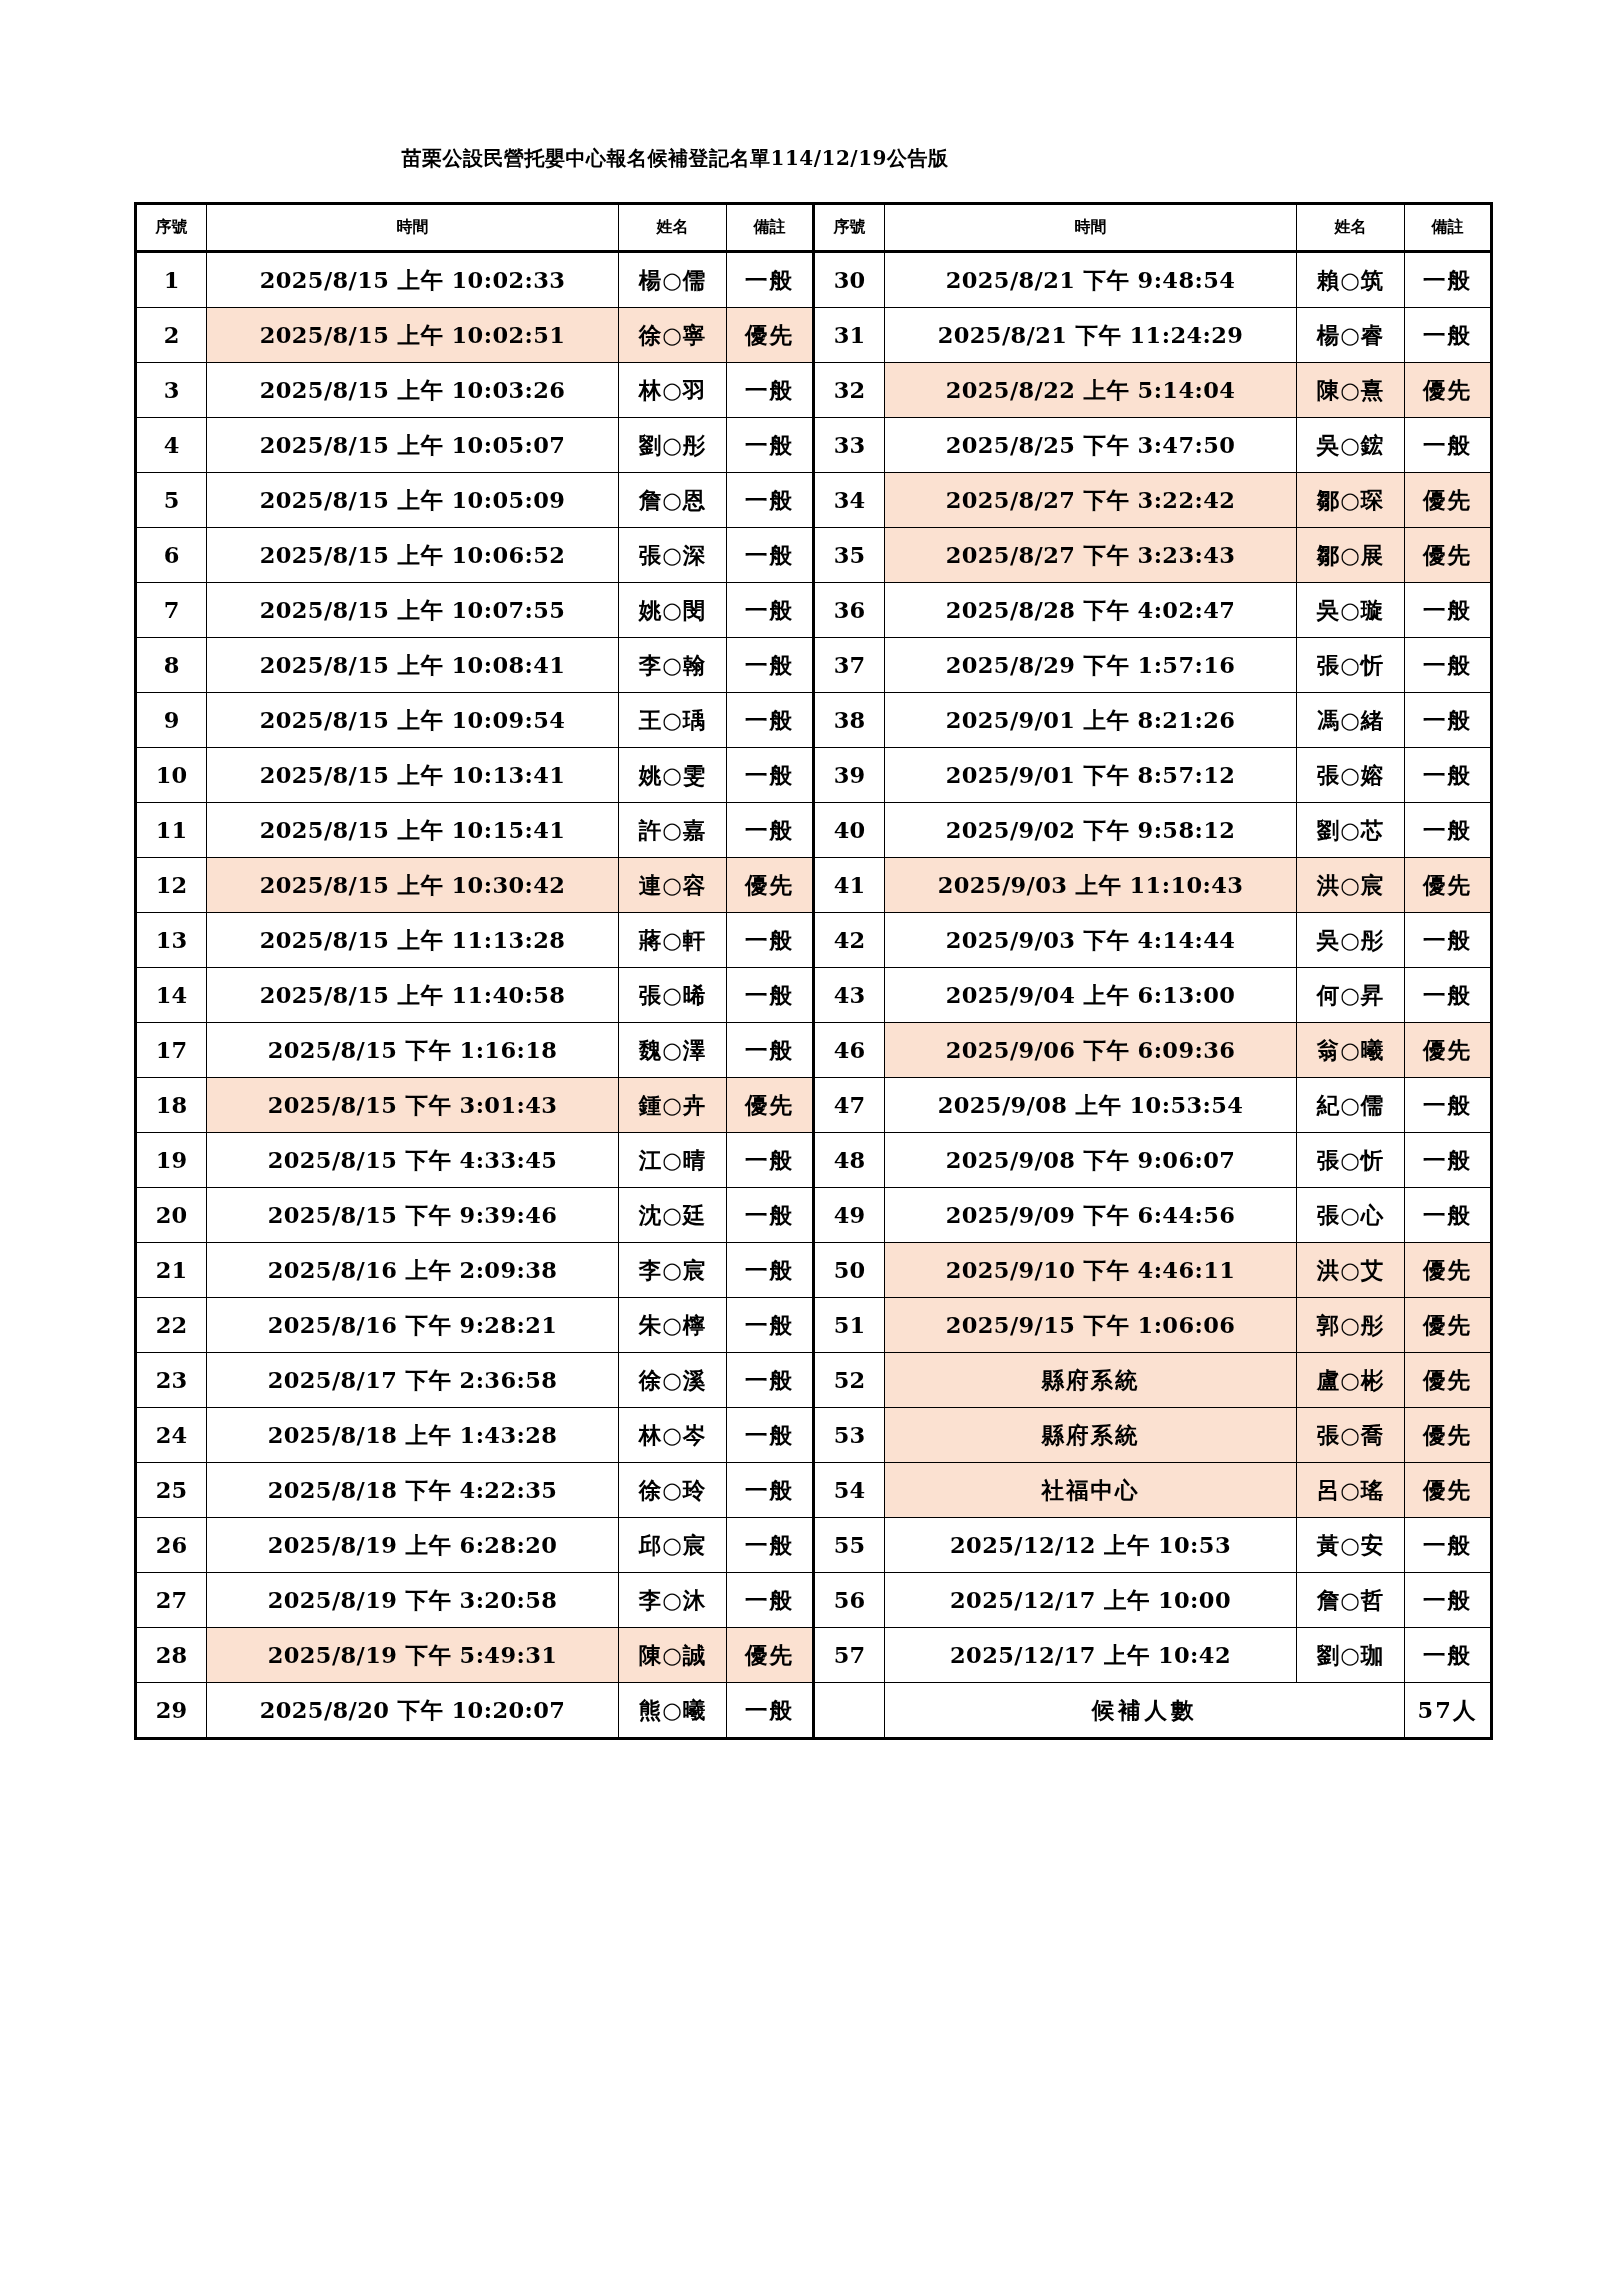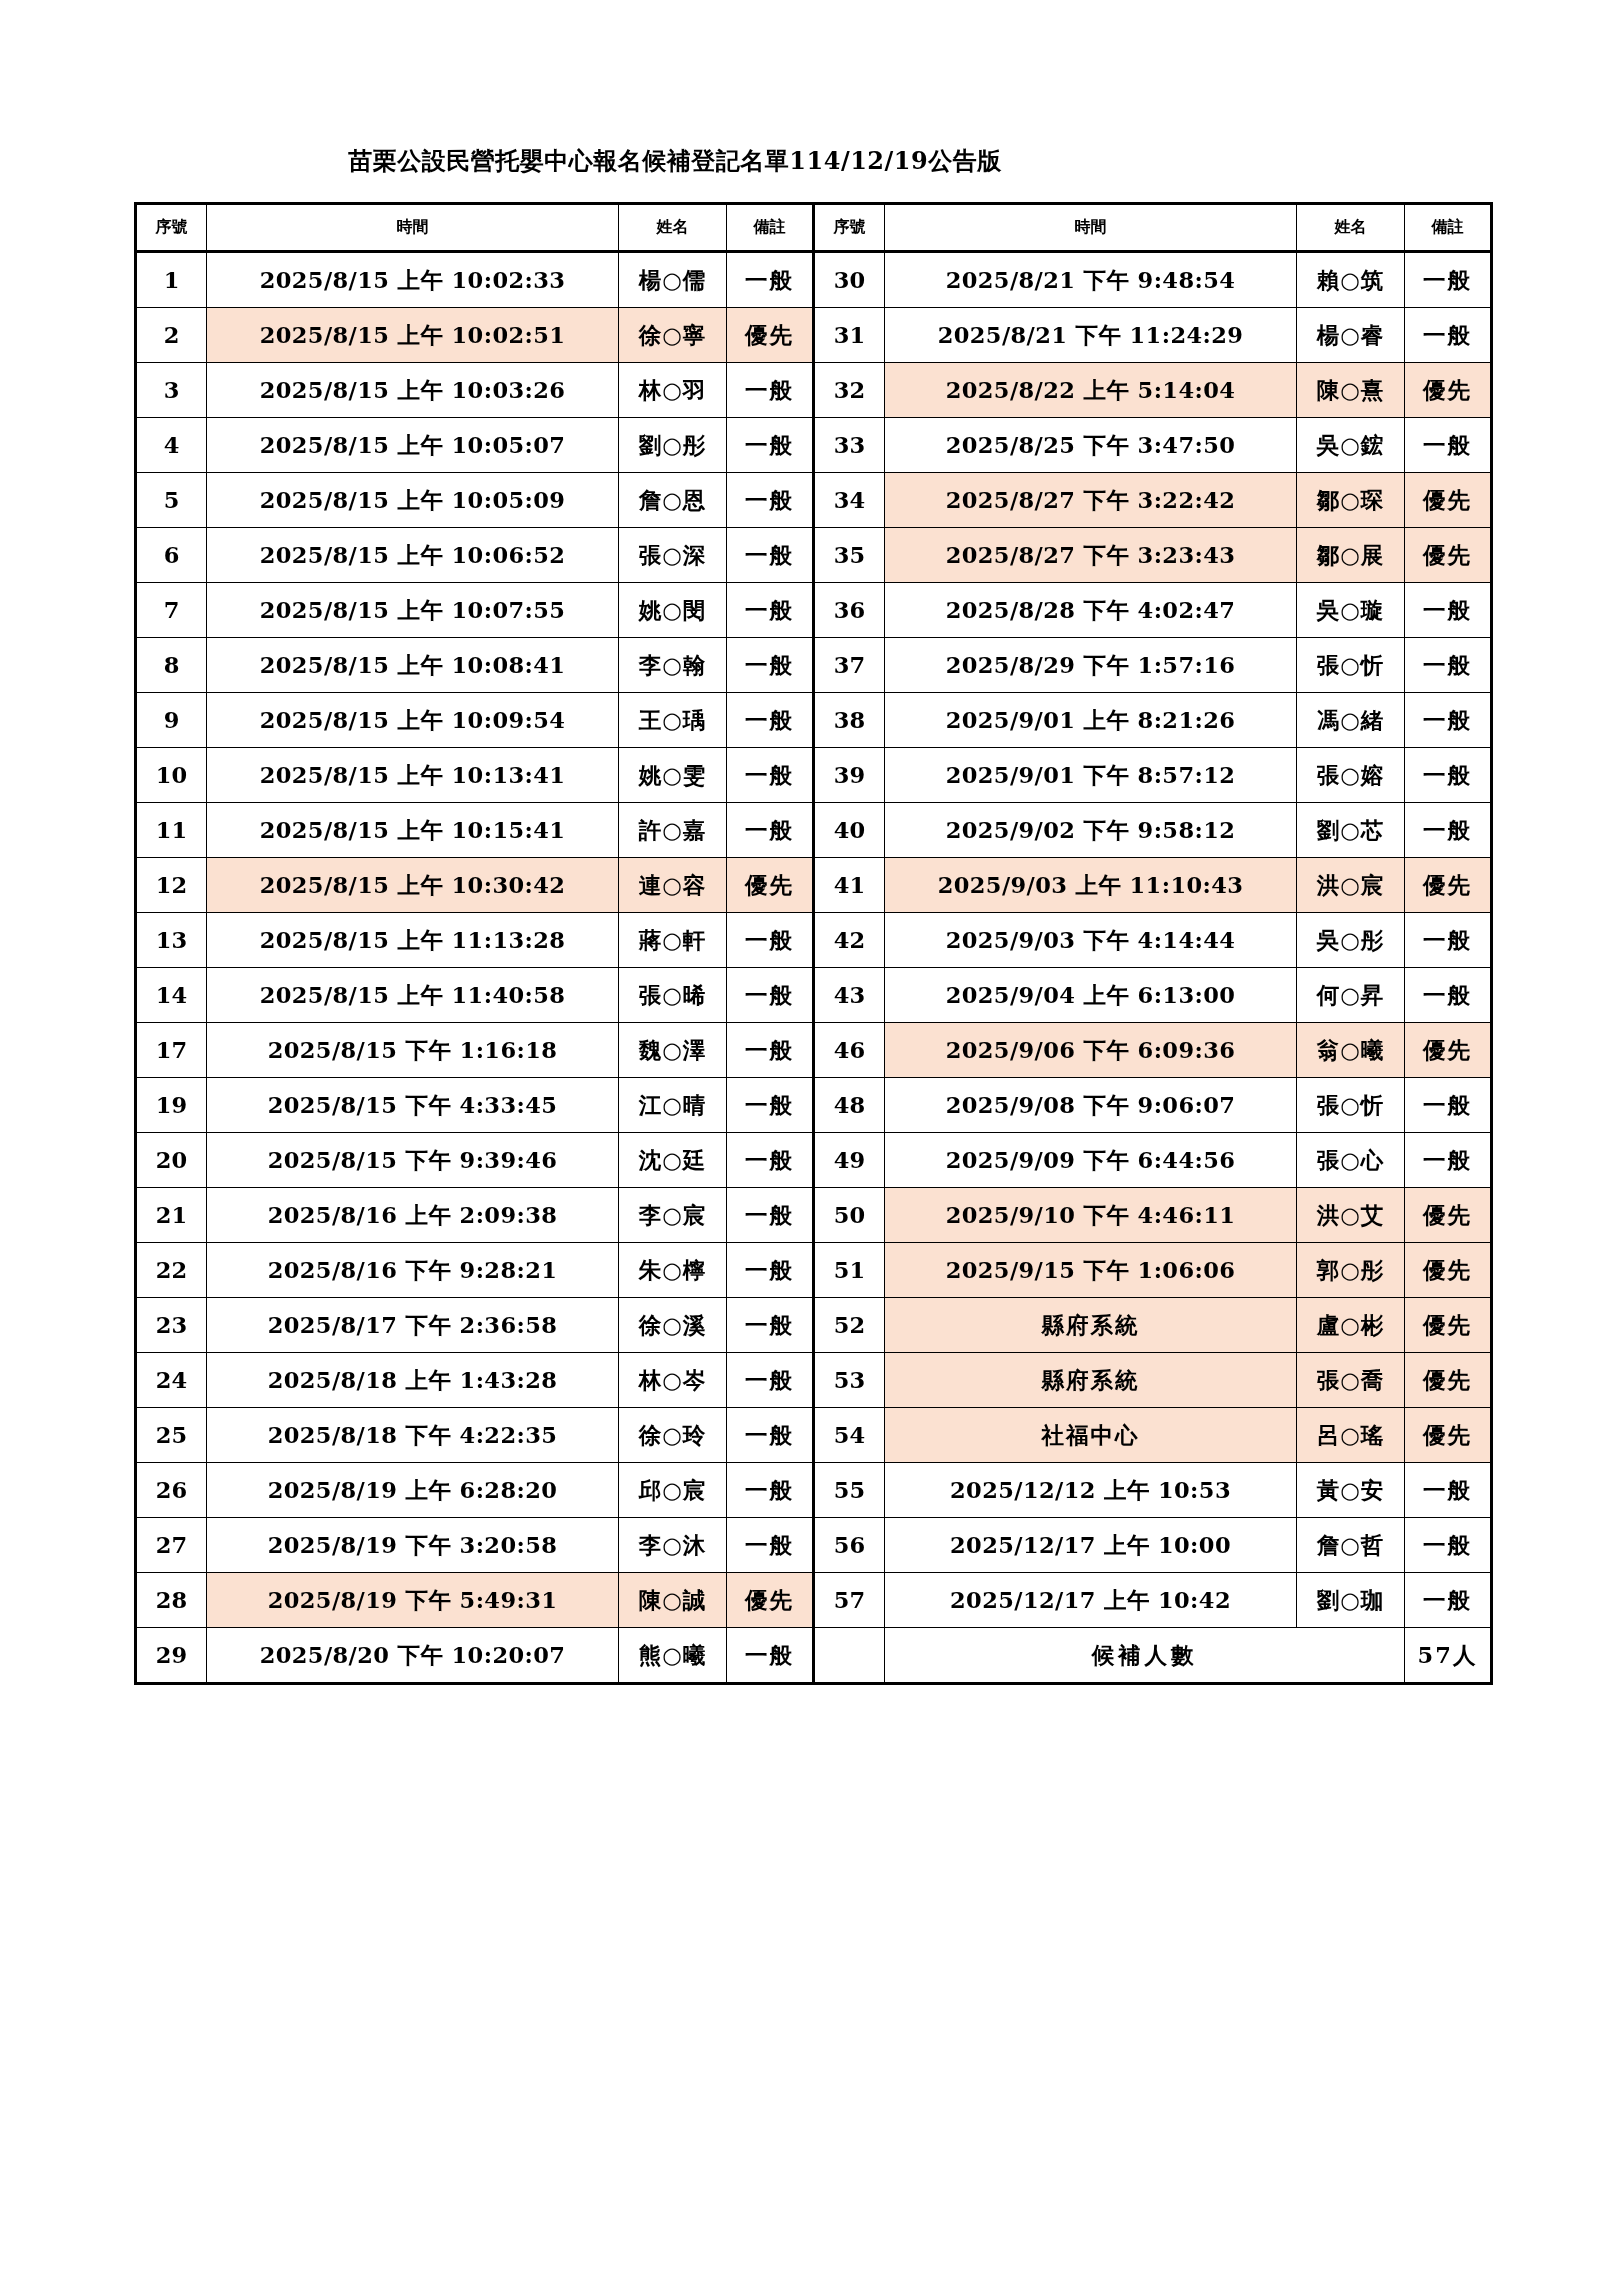--- a/index.html
+++ b/index.html
@@ -22,21 +22,21 @@
     box-sizing: border-box;
   }
   .doc-title {
     position: absolute;
     top: 145px;
     left: 0;
     width: 1350px;
     text-align: center;
     font-family: "DejaVu Serif", "Liberation Serif", serif;
     font-weight: bold;
-    font-size: 24px;
+    font-size: 20px;
     letter-spacing: 0.5px;
     white-space: nowrap;
   }
   .table-wrap {
     position: absolute;
     top: 202px;
     left: 134px;
     width: 1355px;
   }
   table.reg {
@@ -272,20 +272,30 @@
             <td class="cell-no">17</td>
             <td class="cell-time">2025/8/15 下午 1:16:18</td>
             <td class="cell-name">魏○澤</td>
             <td class="cell-note sep-left">一般</td>
             <td class="cell-no sep-right">46</td>
             <td class="cell-time hl">2025/9/06 下午 6:09:36</td>
             <td class="cell-name hl">翁○曦</td>
             <td class="cell-note hl">優先</td>
           </tr>
           <tr>
+            <td class="cell-no">18</td>
+            <td class="cell-time hl">2025/8/15 下午 3:01:43</td>
+            <td class="cell-name hl">鍾○卉</td>
+            <td class="cell-note hl sep-left">優先</td>
+            <td class="cell-no sep-right">47</td>
+            <td class="cell-time">2025/9/08 上午 10:53:54</td>
+            <td class="cell-name">紀○儒</td>
+            <td class="cell-note">一般</td>
+          </tr>
+          <tr>
             <td class="cell-no">19</td>
             <td class="cell-time">2025/8/15 下午 4:33:45</td>
             <td class="cell-name">江○晴</td>
             <td class="cell-note sep-left">一般</td>
             <td class="cell-no sep-right">48</td>
             <td class="cell-time">2025/9/08 下午 9:06:07</td>
             <td class="cell-name">張○忻</td>
             <td class="cell-note">一般</td>
           </tr>
           <tr>

